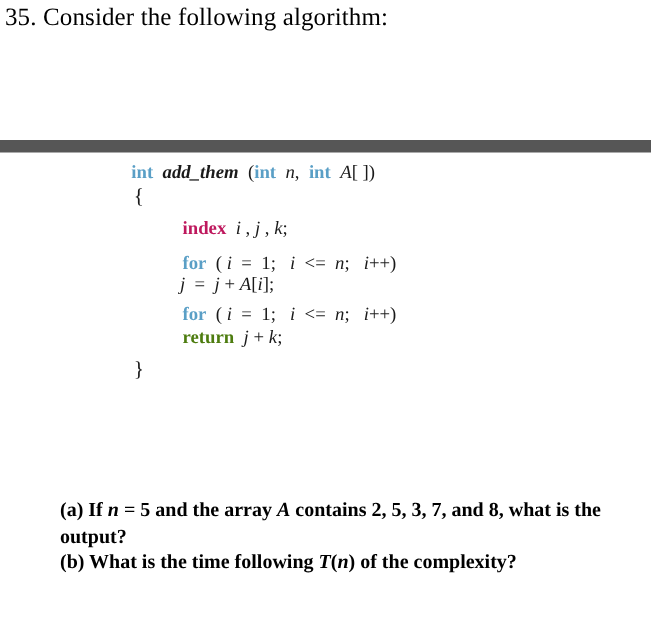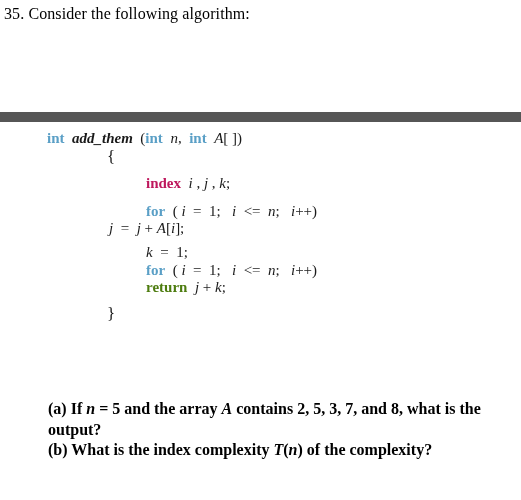--- a/index.html
+++ b/index.html
@@ -16,21 +16,21 @@
     color: #000000;
     -webkit-font-smoothing: antialiased;
   }
 
   
   #question-header {
     position: absolute;
     left: 4px;
     top: 4px;
     width: 510px;
-    font-size: 16px;
+    font-size: 20px;
     line-height: 20px;
     letter-spacing: 0.1px;
     white-space: nowrap;
   }
 
   
   #rule-bar {
     position: absolute;
     left: 0;
     top: 112px;
@@ -47,23 +47,23 @@
     width: 521px;
     font-size: 15px;
     line-height: 17.6px;
     color: #1a1a1a;
   }
   .code-line {
     white-space: pre;
     height: 17.6px;
   }
   
-  .ind0  { padding-left: 47px; }
+  .ind0  { padding-left: 105px; }
   .ind1  { padding-left: 146px; }
-  .ind2  { padding-left: 109px; }
+  .ind2  { padding-left: 109px; margin-left: 35px; }
   .indbr { padding-left: 107px; }
 
   .kw {
     color: #5a9fc6;
     font-weight: bold;
     font-family: "Liberation Serif", "DejaVu Serif", serif;
   }
   .fn {
     font-style: italic;
     font-weight: bold;
@@ -102,23 +102,22 @@
 
 <div id="code-listing">
     <div class="code-line ind0"><span class="kw" style="color: rgb(90, 159, 198);">int</span><span>  </span><span class="fn">add_them</span><span>  (</span><span class="kw" style="color: rgb(90, 159, 198);">int</span><span>  </span><span class="var">n</span><span>,  </span><span class="kw" style="color: rgb(90, 159, 198);">int</span><span>  </span><span class="var">A</span><span>[ ])</span></div>
     <div class="code-line indbr"><span class="brace">{</span></div>
     <div class="spacer-10"></div>
     <div class="code-line ind1"><span class="kw" style="color: #be185d;">index</span><span>  </span><span class="var">i</span><span> , </span><span class="var">j</span><span> , </span><span class="var">k</span><span>;</span></div>
     <div class="spacer-10"></div>
     <div class="code-line ind1"><span class="kw" style="color: rgb(90, 159, 198);">for</span><span>  ( </span><span class="var">i</span><span>  =  1;   </span><span class="var">i</span><span>  &lt;=  </span><span class="var">n</span><span>;   </span><span class="var">i</span><span>++)</span></div>
     <div class="code-line ind2"><span class="var">j</span><span>  =  </span><span class="var">j</span><span> + </span><span class="var">A</span><span>[</span><span class="var">i</span><span>];</span></div>
     <div class="spacer-6"></div>
-    <div class="code-line ind1"><span class="var">k</span><span>  =  1;</span></div>
     <div class="code-line ind1"><span class="kw" style="color: rgb(90, 159, 198);">for</span><span>  ( </span><span class="var">i</span><span>  =  1;   </span><span class="var">i</span><span>  &lt;=  </span><span class="var">n</span><span>;   </span><span class="var">i</span><span>++)</span></div>
     <div class="code-line ind1"><span class="kw" style="color: #4d7c0f;">return</span><span>  </span><span class="var">j</span><span> + </span><span class="var">k</span><span>;</span></div>
     <div class="spacer-8"></div>
     <div class="code-line indbr"><span class="brace">}</span></div>
   </div>
 
 <div id="questions">
     <div class="q-line"><span>(a) If </span><span class="q-italic">n</span><span> = 5 and the array </span><span class="q-italic">A</span><span> contains 2, 5, 3, 7, and 8, what is the output?</span></div>
-    <div class="q-line"><span>(b) What is the index complexity </span><span class="q-italic">T</span><span>(</span><span class="q-italic">n</span><span>) of the complexity?</span></div>
+    <div class="q-line"><span>(b) What is the time following </span><span class="q-italic">T</span><span>(</span><span class="q-italic">n</span><span>) of the complexity?</span></div>
   </div>
 
 </body></html>

